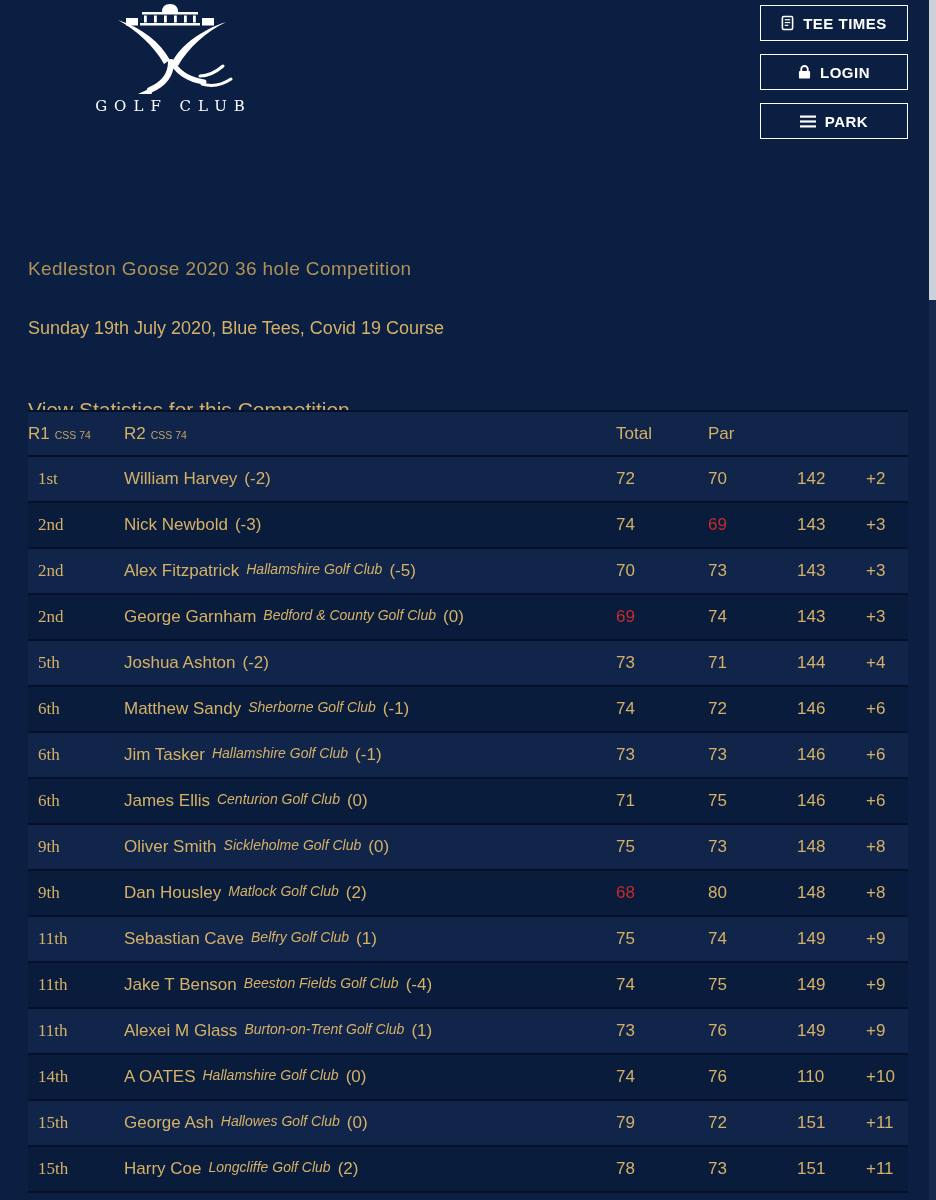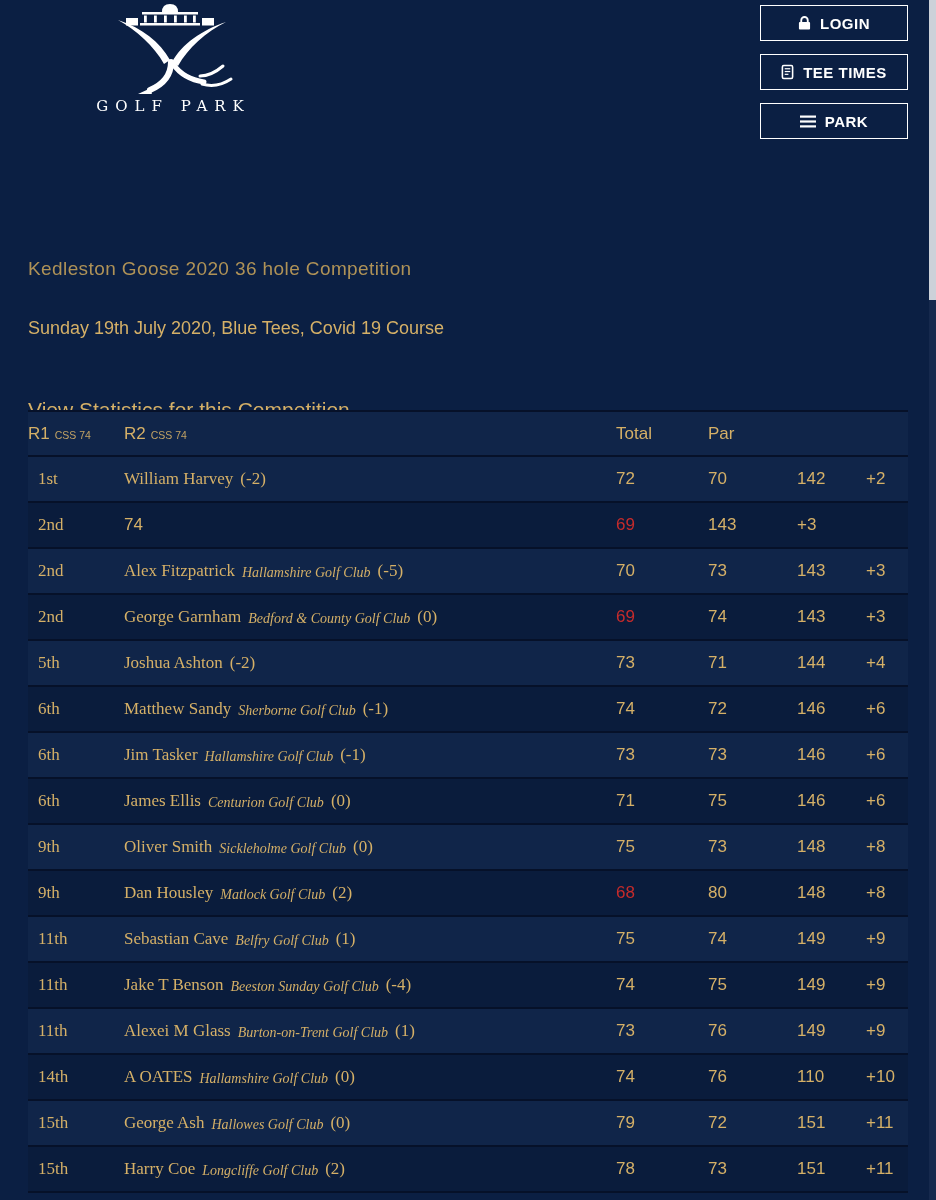--- a/index.html
+++ b/index.html
@@ -76,21 +76,21 @@
   }
   .switch { font-size:11px; cursor:pointer; }
   .css-label { font-size:10.5px; margin-left:5px; opacity:0.9; }
 
   .lb-row { height:46px; border-top:2px solid var(--separator, #061129); }
   .lb-rows > .lb-row:nth-child(odd)  { background:var(--row-light, #102549); }
   .lb-rows > .lb-row:nth-child(even) { background:var(--row-dark, #0a1c3c); }
   .lb-rows::after { content:""; display:block; border-top:2px solid var(--separator, #061129); }
 
   .cell.pos { padding-left:10px;font-family:Liberation Serif, serif; }
-  .cell.name { display:flex; align-items:flex-end; min-width:0;font-family:Liberation Serif, serif; }
+  .cell.name { display:flex; align-items:flex-start; min-width:0; }
   .player { margin-right:7px; white-space:nowrap; }
   .club { font-style:italic; font-size:14px; margin-right:7px; white-space:nowrap; }
   .hcp { white-space:nowrap; }
   .red { color:var(--red, #c62b2b); }
 
   
   .scrollbar {
     position:absolute; right:0; top:0; width:7px; height:1200px;
     background:#16294d;
   }
@@ -119,46 +119,46 @@
       <path d="M156 20 C136 30 118 46 108 64 L102 60 C112 42 132 28 156 20 Z"></path>
 
       <path d="M101 60 C101 72 94 82 80 88" stroke="#ffffff" stroke-width="6" fill="none" stroke-linecap="round"></path>
       <path d="M81 86 L68 92 L82 93 Z"></path>
 
       <path d="M103 62 C110 72 120 78 134 80" stroke="#ffffff" stroke-width="5" fill="none" stroke-linecap="round"></path>
       <path d="M130 74 C138 74 146 70 153 64" stroke="#ffffff" stroke-width="3" fill="none" stroke-linecap="round"></path>
       <path d="M132 82 C142 85 152 83 161 77" stroke="#ffffff" stroke-width="3" fill="none" stroke-linecap="round"></path>
     </svg>
   </span>
-  <div class="logo-line2">GOLF PARK</div>
+  <div class="logo-line2">GOLF CLUB</div>
 </div>
 
 <div class="nav-buttons">
-  <button class="nav-btn">
-    <span class="icon">
-      <svg width="13" height="16" viewBox="0 0 14 16">
-          <path d="M3.5 7V5a3.5 3.5 0 0 1 7 0v2" fill="none" stroke="#fff" stroke-width="2"></path>
-          <rect x="1" y="7" width="12" height="8" rx="1" fill="#fff"></rect>
-        </svg>
-    </span>
-    <span>LOGIN</span>
-  </button>
   <button class="nav-btn">
     <span class="icon">
       <svg width="13" height="16" viewBox="0 0 14 16">
           <rect x="1.5" y="1" width="11" height="14" rx="1.5" fill="none" stroke="#fff" stroke-width="1.7"></rect>
           <line x1="4" y1="4.5" x2="10" y2="4.5" stroke="#fff" stroke-width="1.3"></line>
           <line x1="4" y1="7.5" x2="10" y2="7.5" stroke="#fff" stroke-width="1.3"></line>
           <line x1="4" y1="10.5" x2="8" y2="10.5" stroke="#fff" stroke-width="1.3"></line>
         </svg>
     </span>
     <span>TEE TIMES</span>
   </button>
   <button class="nav-btn">
     <span class="icon">
+      <svg width="13" height="16" viewBox="0 0 14 16">
+          <path d="M3.5 7V5a3.5 3.5 0 0 1 7 0v2" fill="none" stroke="#fff" stroke-width="2"></path>
+          <rect x="1" y="7" width="12" height="8" rx="1" fill="#fff"></rect>
+        </svg>
+    </span>
+    <span>LOGIN</span>
+  </button>
+  <button class="nav-btn">
+    <span class="icon">
       <svg width="16" height="13" viewBox="0 0 16 13">
           <rect y="0.5" width="16" height="2.2" fill="#fff"></rect>
           <rect y="5.4" width="16" height="2.2" fill="#fff"></rect>
           <rect y="10.3" width="16" height="2.2" fill="#fff"></rect>
         </svg>
     </span>
     <span>PARK</span>
   </button>
 </div>
 
@@ -184,20 +184,24 @@
           <span class="player">William Harvey</span>
           <span class="hcp">(-2)</span>
         </div>
         <div class="cell score">72</div>
         <div class="cell score">70</div>
         <div class="cell score">142</div>
         <div class="cell score">+2</div>
       </div>
       <div class="lb-row">
         <div class="cell pos">2nd</div>
+        <div class="cell name">
+          <span class="player">Nick Newbold</span>
+          <span class="hcp">(-3)</span>
+        </div>
         <div class="cell score">74</div>
         <div class="cell score red">69</div>
         <div class="cell score">143</div>
         <div class="cell score">+3</div>
       </div>
       <div class="lb-row">
         <div class="cell pos">2nd</div>
         <div class="cell name">
           <span class="player">Alex Fitzpatrick</span>
           <span class="club">Hallamshire Golf Club</span>
@@ -300,21 +304,21 @@
         </div>
         <div class="cell score">75</div>
         <div class="cell score">74</div>
         <div class="cell score">149</div>
         <div class="cell score">+9</div>
       </div>
       <div class="lb-row">
         <div class="cell pos">11th</div>
         <div class="cell name">
           <span class="player">Jake T Benson</span>
-          <span class="club">Beeston Sunday Golf Club</span>
+          <span class="club">Beeston Fields Golf Club</span>
           <span class="hcp">(-4)</span>
         </div>
         <div class="cell score">74</div>
         <div class="cell score">75</div>
         <div class="cell score">149</div>
         <div class="cell score">+9</div>
       </div>
       <div class="lb-row">
         <div class="cell pos">11th</div>
         <div class="cell name">

